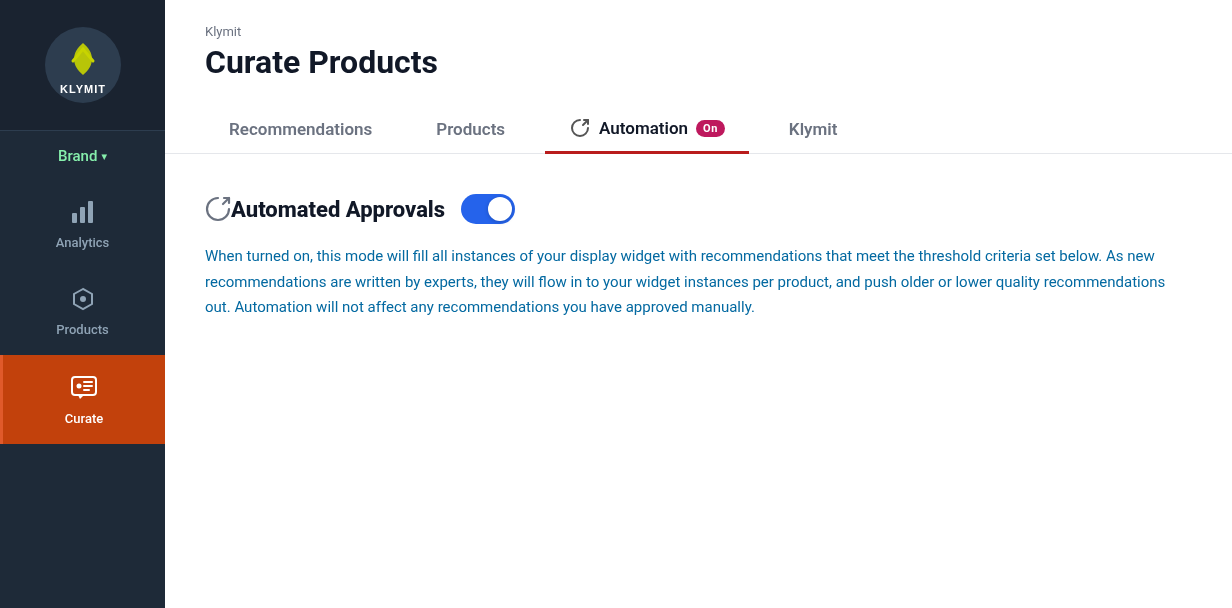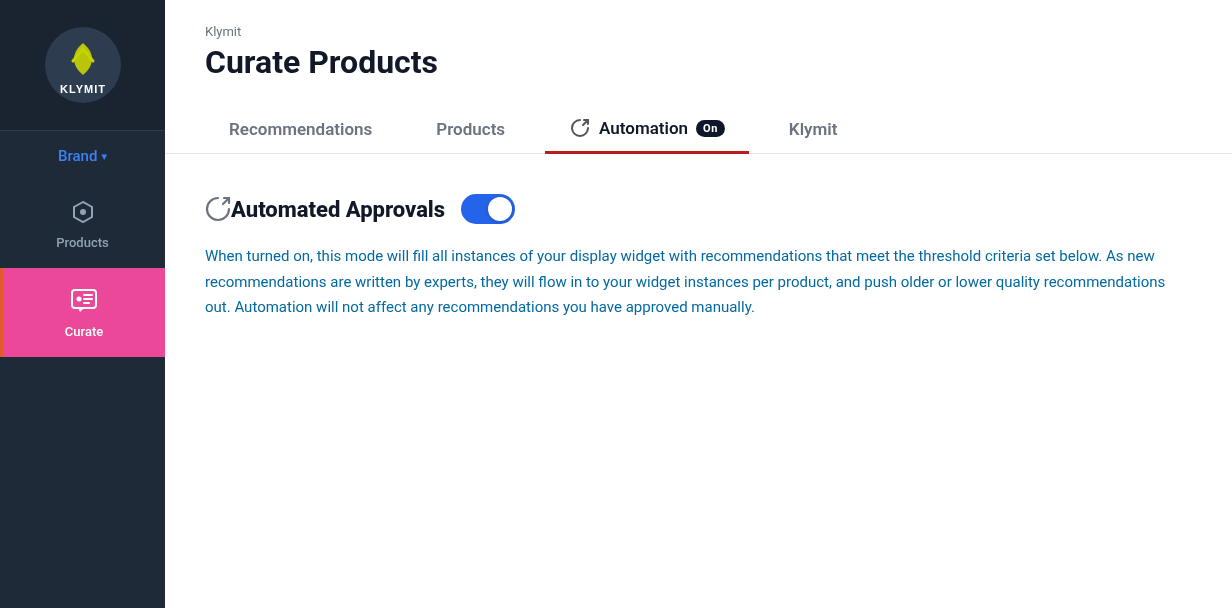--- a/index.html
+++ b/index.html
@@ -34,42 +34,42 @@
       align-items: center;
       padding: 18px 10px;
       cursor: pointer;
       color: #8fa3b5;
       text-decoration: none;
     }
 
     .sidebar-item.active {
       color: #fff;
       border-left: 3px solid #e05a2b;
-      background: #ec4899;
+      background: #c2410c;
     }
 
     .sidebar-item-label {
       font-size: 13px;
       margin-top: 6px;
       font-weight: 500;
     }
 
     .sidebar-item-icon {
       font-size: 22px;
       line-height: 1;
     }
 
     .brand-item {
       width: 100%;
       display: flex;
       align-items: center;
       justify-content: center;
       padding: 16px 10px;
       cursor: pointer;
-      color: #3b82f6;
+      color: #86efac;
     }
 
     .brand-label {
       font-size: 15px;
       font-weight: 500;
       margin-right: 4px;
     }
 
     .brand-chevron {
       font-size: 11px;
@@ -122,21 +122,21 @@
       gap: 8px;
       margin-bottom: -1px;
     }
 
     .tab.active {
       color: #111827;
       border-bottom: 3px solid #b91c1c;
     }
 
     .tab-badge {
-      background: #0f172a;
+      background: #be185d;
       color: #fff;
       font-size: 11px;
       font-weight: 700;
       padding: 2px 7px;
       border-radius: 999px;
       letter-spacing: 0.5px;
     }
 
     
     .page-body {
@@ -219,20 +219,30 @@
         <text x="40" y="68" text-anchor="middle" font-family="Arial Black, sans-serif" font-size="11" font-weight="900" fill="#ffffff" letter-spacing="1">KLYMIT</text>
       </svg>
     </div>
   </div>
 
   <div class="brand-item">
     <span class="brand-label">Brand</span>
     <span class="brand-chevron">▾</span>
   </div>
 
+  <div class="sidebar-item">
+    <span class="sidebar-item-icon">
+      <svg width="26" height="26" viewBox="0 0 26 26" fill="none">
+        <rect x="2" y="14" width="5" height="10" rx="1" fill="#8fa3b5"></rect>
+        <rect x="10" y="8" width="5" height="16" rx="1" fill="#8fa3b5"></rect>
+        <rect x="18" y="2" width="5" height="22" rx="1" fill="#8fa3b5"></rect>
+      </svg>
+    </span>
+    <span class="sidebar-item-label">Analytics</span>
+  </div>
 
   <div class="sidebar-item">
     <span class="sidebar-item-icon">
       <svg width="26" height="26" viewBox="0 0 26 26" fill="none">
         <path d="M13 3L4 8v10l9 5 9-5V8L13 3z" stroke="#8fa3b5" stroke-width="2" fill="none"></path>
         <circle cx="13" cy="13" r="3" fill="#8fa3b5"></circle>
       </svg>
     </span>
     <span class="sidebar-item-label">Products</span>
   </div>

